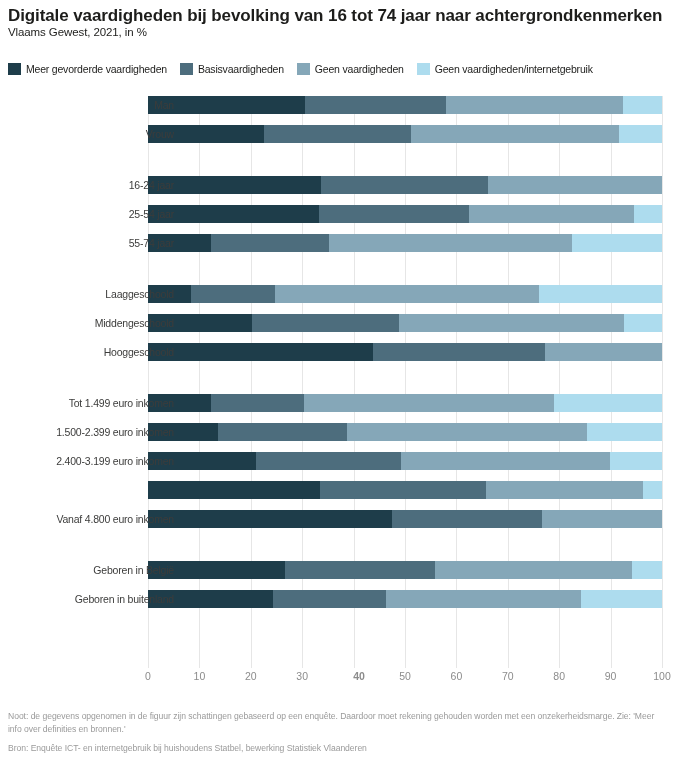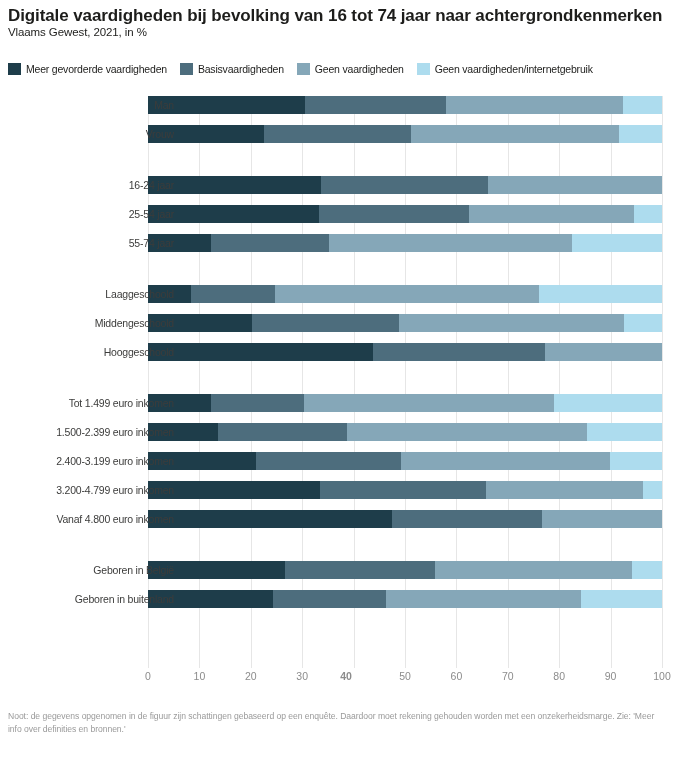--- a/index.html
+++ b/index.html
@@ -208,37 +208,37 @@
       <div class="cat-label" style="top: 29px;">Vrouw</div>
       <div class="cat-label" style="top: 80px;">16-24 jaar</div>
       <div class="cat-label" style="top: 109px;">25-54 jaar</div>
       <div class="cat-label" style="top: 138px;">55-74 jaar</div>
       <div class="cat-label" style="top: 189px;">Laaggeschoold</div>
       <div class="cat-label" style="top: 218px;">Middengeschoold</div>
       <div class="cat-label" style="top: 247px;">Hooggeschoold</div>
       <div class="cat-label" style="top: 298px;">Tot 1.499 euro inkomen</div>
       <div class="cat-label" style="top: 327px;">1.500-2.399 euro inkomen</div>
       <div class="cat-label" style="top: 356px;">2.400-3.199 euro inkomen</div>
-      <div class="cat-label" style="top: 385px;">3.200-4.799 euro inkomen</div>
       <div class="cat-label" style="top: 414px;">Vanaf 4.800 euro inkomen</div>
       <div class="cat-label" style="top: 465px;">Geboren in België</div>
       <div class="cat-label" style="top: 494px;">Geboren in buitenland</div>
     </div>
 
   <div class="axis" id="axis">
       <div class="tick" style="left: 0px;">0</div>
       <div class="tick" style="left: 51.4px;">10</div>
       <div class="tick" style="left: 102.8px; text-align: right;">20</div>
       <div class="tick" style="left: 154.2px;">30</div>
-      <div class="tick" style="left: 198px; font-weight: bold;">40</div>
+      <div class="tick" style="left: 211px; font-weight: bold;">40</div>
       <div class="tick" style="left: 257px;">50</div>
       <div class="tick" style="left: 308.4px;">60</div>
       <div class="tick" style="left: 359.8px;">70</div>
       <div class="tick" style="left: 411.2px; text-align: right;">80</div>
       <div class="tick" style="left: 462.6px;">90</div>
       <div class="tick" style="left: 514px;">100</div>
     </div>
 
   <div class="footnote">
     <span>Noot: de gegevens opgenomen in de figuur zijn schattingen gebaseerd op een enquête. Daardoor moet rekening gehouden worden met een onzekerheidsmarge. Zie: 'Meer info over definities en bronnen.'</span>
+    <span class="src">Bron: Enquête ICT- en internetgebruik bij huishoudens Statbel, bewerking Statistiek Vlaanderen</span>
   </div>
 
 </div>
 
 </body></html>

